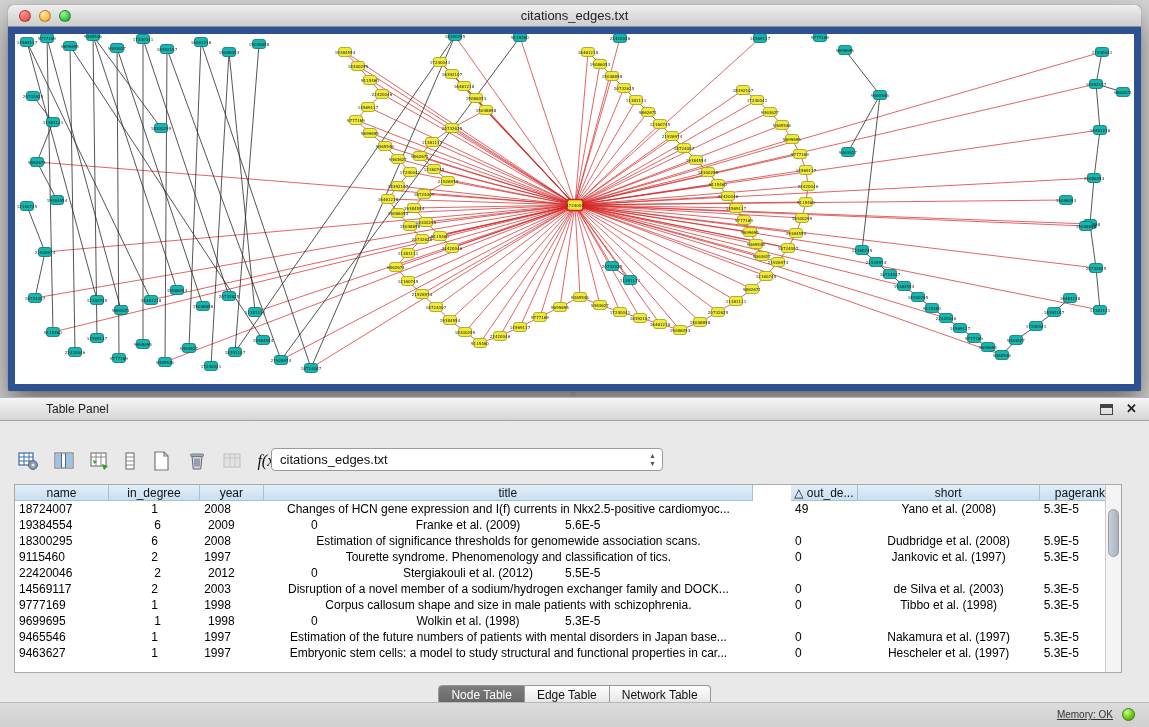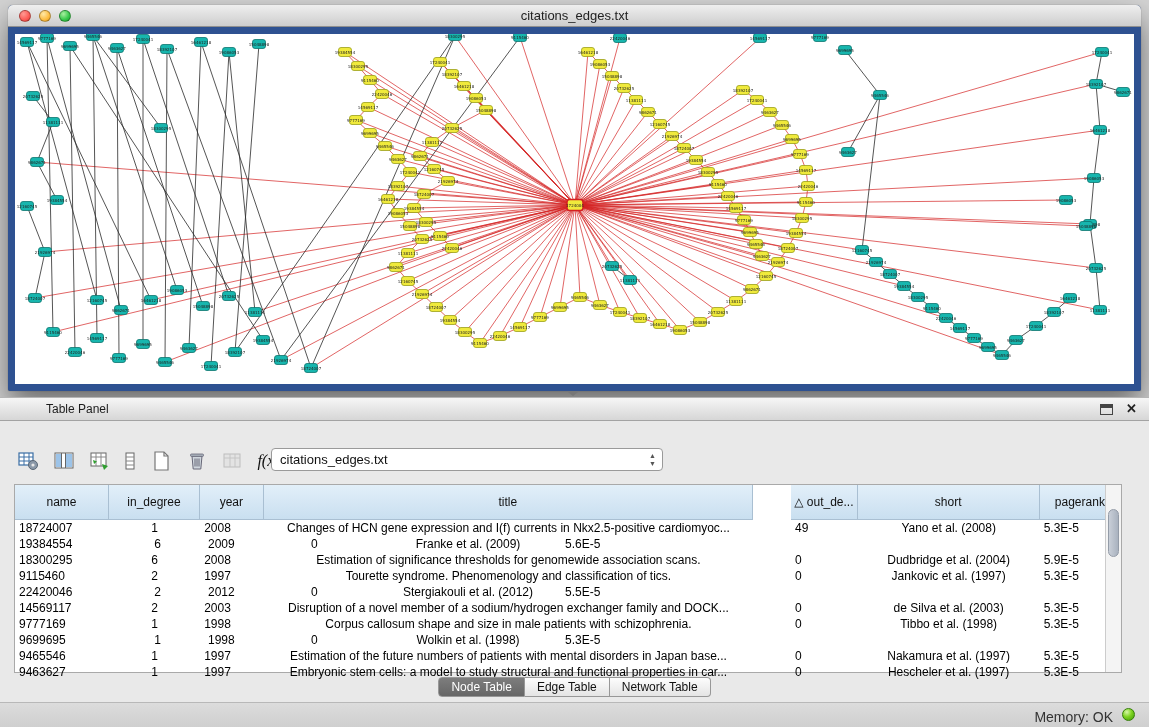--- a/index.html
+++ b/index.html
@@ -52,46 +52,46 @@
   .tbtn.narrow { width:16px; }
   .fx { font-family:"Liberation Serif", serif; font-style:italic; font-size:16px; color:#111; }
   .combo { position:absolute; left:271px; top:27px; width:392px; height:23px; background:#fff;
            border:1px solid #9a9a9a; border-radius:4px; font-size:13px; color:#111;
            display:flex; align-items:center; padding:0 22px 0 8px; }
   .combo .arrows { position:absolute; right:6px; top:3px; display:flex; flex-direction:column; line-height:8px;
                    font-size:7px; color:#555; }
 
   .tablewrap { position:absolute; left:14px; top:63px; width:1108px; height:189px;
                background:#fff; border:1px solid #a9a9a9; }
-  .thead { display:flex; height:35px; }
+  .thead { display:flex; height:16px; }
   .hcell { background:linear-gradient(#e2eff9,#c9dff0); border-right:1px solid #a9bfd2;
            border-bottom:1px solid #a9bfd2; font-size:12px; color:#111;
            display:flex; align-items:center; justify-content:center;
            overflow:hidden; white-space:nowrap; }
   .trow { display:flex; height:16px; }
   .tcell { font-size:12px; color:#000; line-height:16px; padding:0 4px;
            overflow:hidden; white-space:nowrap; }
   .c0 { width:96px; } .c1 { width:93px;text-align:center; } .c2 { width:65px; } .c3 { width:500px;text-align:center; }
   .c4 { width:68px;margin-left:38px; } .c5 { width:186px; text-align:center; justify-content:center; } .c6 { width:83px; }
   .vscroll { position:absolute; right:0; top:0; bottom:0; width:16px; background:#f4f4f4;
              border-left:1px solid #ccc; }
   .vthumb { position:absolute; left:2px; top:24px; width:11px; height:48px; border-radius:6px;
             background:linear-gradient(90deg,#c9cfd8,#a9b2bf); border:1px solid #949ca8; }
 
-  .tabs { position:absolute; left:0; right:0; top:256px; display:flex; justify-content:center; }
+  .tabs { position:absolute; left:0; right:0; top:264px; display:flex; justify-content:center; }
   .tab { height:20px; line-height:19px; padding:0 12px; font-size:12px; color:#111;
          background:linear-gradient(#fdfdfd,#e4e4e4); border:1px solid #979797; border-left:none; }
   .tab:first-child { border-left:1px solid #979797; border-radius:4px 0 0 4px; }
   .tab:last-child { border-radius:0 4px 4px 0; }
   .tab.active { background:linear-gradient(#7d7d7d,#666); color:#fff; }
 
   
   .statusbar { position:absolute; left:0; top:702px; width:1149px; height:25px;
                background:linear-gradient(#dcdcdc,#cfcfcf); border-top:1px solid #b8b8b8; }
-  .mem { position:absolute; right:36px; top:6px; font-size:14px; color:#333; }
+  .mem { position:absolute; right:36px; top:6px; font-size:10px; color:#333;text-decoration:underline; }
   .memdot { position:absolute; right:14px; top:5px; width:13px; height:13px; border-radius:50%;
             background:radial-gradient(circle at 35% 28%, #d7f7a8, #7ed321 45%, #3f9a0a);
             border:1px solid #357f08; }
 </style>
 </head>
 <body>
 
 <div class="window">
   <div class="titlebar">
     <div class="lights">
@@ -779,21 +779,21 @@
           <div class="tcell c4">0</div>
           <div class="tcell c5">Franke et al. (2009)</div>
           <div class="tcell c6">5.6E-5</div>
         </div>
         <div class="trow">
           <div class="tcell c0">18300295</div>
           <div class="tcell c1">6</div>
           <div class="tcell c2">2008</div>
           <div class="tcell c3">Estimation of significance thresholds for genomewide association scans.</div>
           <div class="tcell c4">0</div>
-          <div class="tcell c5">Dudbridge et al. (2004)</div>
+          <div class="tcell c5">Dudbridge et al. (2008)</div>
           <div class="tcell c6">5.9E-5</div>
         </div>
         <div class="trow">
           <div class="tcell c0">9115460</div>
           <div class="tcell c1">2</div>
           <div class="tcell c2">1997</div>
           <div class="tcell c3">Tourette syndrome. Phenomenology and classification of tics.</div>
           <div class="tcell c4">0</div>
           <div class="tcell c5">Jankovic et al. (1997)</div>
           <div class="tcell c6">5.3E-5</div>

